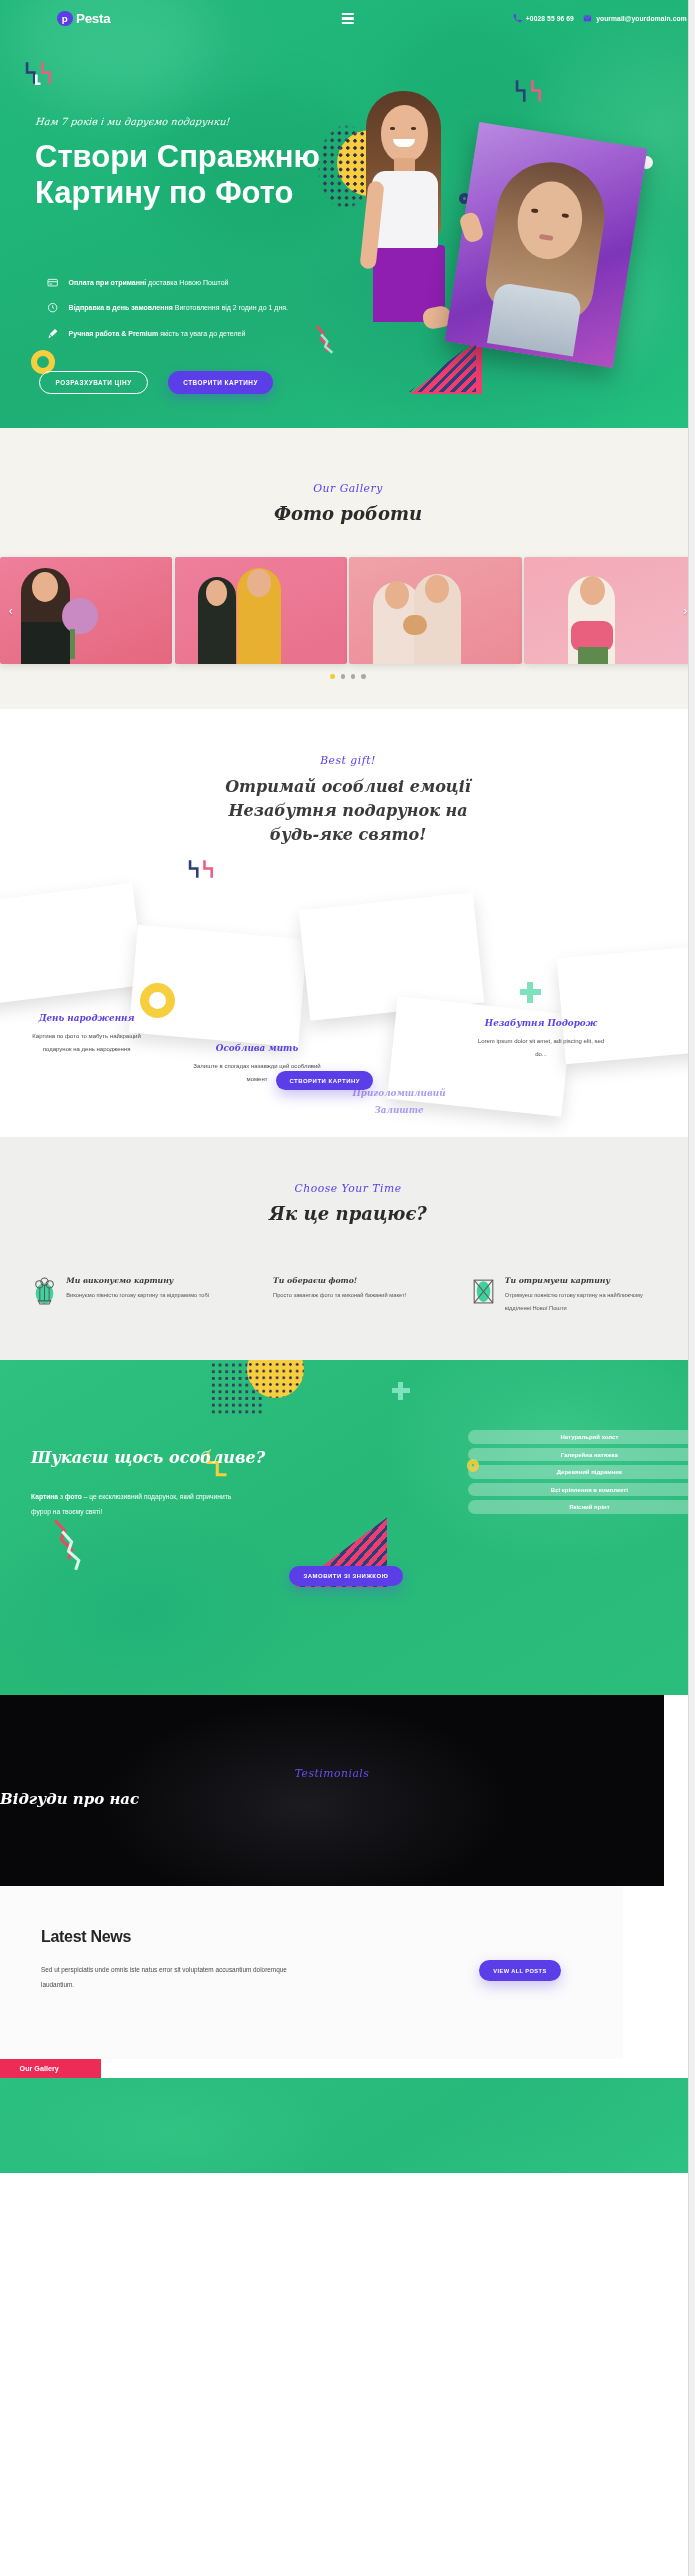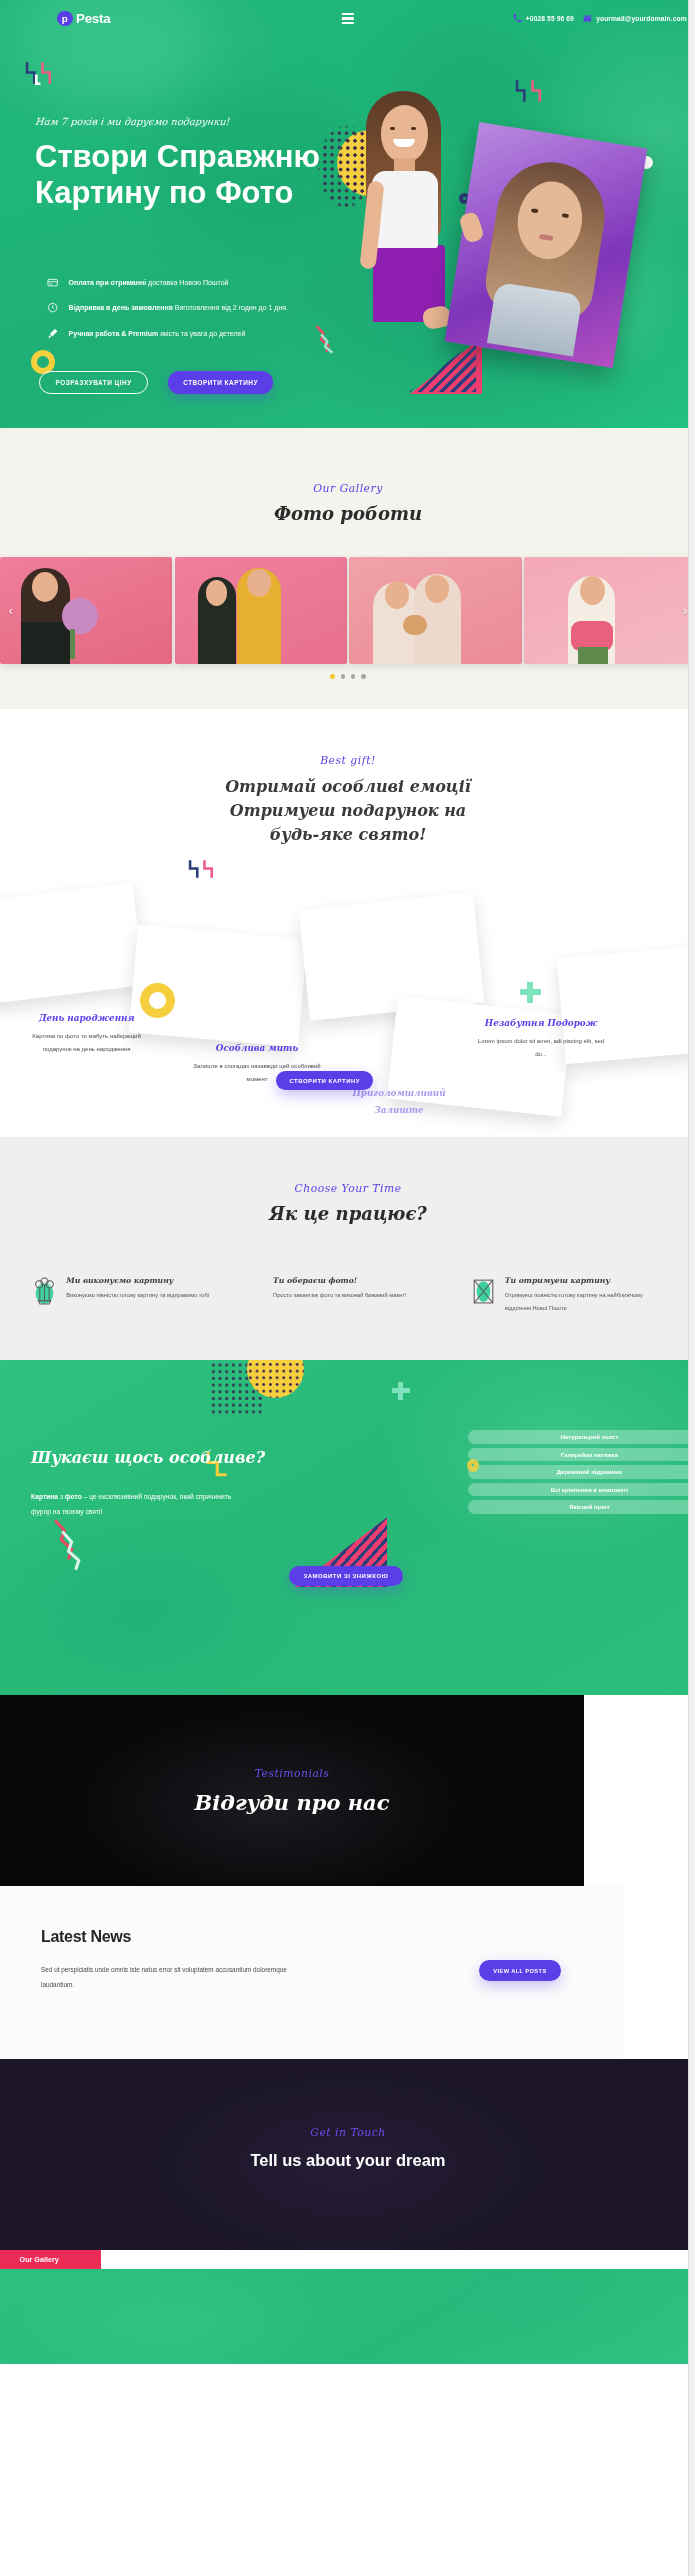--- a/index.html
+++ b/index.html
@@ -211,25 +211,25 @@
   .sp-cross{position:absolute;left:392px;top:21.6px;width:17.5px;height:17.5px;}
   .sp-cross::before,.sp-cross::after{content:"";position:absolute;background:#7ee3bd;}
   .sp-cross::before{left:6.2px;top:0;width:5.2px;height:17.5px;}
   .sp-cross::after{left:0;top:6.2px;width:17.5px;height:5.2px;}
   .sp-stripes{position:absolute;left:294px;top:157px;width:93px;height:70px;
     background:repeating-linear-gradient(-48deg,#2b3f7a 0 3.1px, transparent 3.1px 7.7px), #ee3d6e;
     clip-path:polygon(100% 0,100% 100%,0 100%);}
 
   
   .testi{
-    width:584px;height:191px;position:relative;overflow:hidden;
+    width:664px;height:191px;position:relative;overflow:hidden;
     background:radial-gradient(ellipse 289px 144px at 46% 58%, #1b1b20 0%, #070709 72%), #050506;
   }
   .testi .scr{position:absolute;left:0;right:0;top:72px;color:#6b4ef0;}
-  .testi .h2w{position:absolute;left:0;right:0;top:95px;text-align:center;color:#fff;font-size:21px;
+  .testi .h2w{position:absolute;left:0;right:0;top:95px;color:#fff;font-size:15px;
     font-weight:bold;font-family:"DejaVu Serif", serif;font-style:italic;}
 
   
   .news{background:#fbfbfb;width:623px;height:173px;position:relative;}
   .news-h{position:absolute;left:41px;top:42px;color:#262626;font-size:16px;font-weight:bold;letter-spacing:-0.3px;}
   .news-p{position:absolute;left:41px;top:77px;width:278px;color:#4b4b4b;font-size:6.4px;line-height:2.2;}
   .news-btn{
     position:absolute;right:62px;top:74px;background:#5b3ee8;color:#fff;border:none;
     border-radius:13.4px;padding:7.2px 14.4px;font-weight:bold;font-size:5.7px;letter-spacing:0.4px;cursor:pointer;
     box-shadow:0 5.2px 13.4px rgba(91,62,232,.3);
@@ -442,21 +442,21 @@
       <span class="dot"></span>
       <span class="dot"></span>
       <span class="dot"></span>
     </div>
   </section>
 
   <section class="bestgift">
     <div class="scr">Best gift!</div>
     <div class="bg-h2">
       <span>Отримай особливі емоції</span><br>
-      <span>Отримуеш подарунок на</span><br>
+      <span>Незабутня подарунок на</span><br>
       <span>будь-яке свято!</span>
     </div>
 
     <div class="zz" style="left:188px;top:149px;">
       <svg width="34" height="23" viewBox="0 0 66 44">
           <polyline points="4,4 4,20 18,20 18,38" fill="none" stroke="#2b3f7a" stroke-width="5"></polyline>
           <polyline points="32,4 32,20 46,20 46,38" fill="none" stroke="#ee5c86" stroke-width="5"></polyline>
         </svg>
     </div>
 
@@ -579,24 +579,20 @@
     <div class="scr">Testimonials</div>
     <div class="h2w">Відгуди про нас</div>
   </section>
 
   <section class="news">
     <div class="news-h">Latest News</div>
     <div class="news-p">Sed ut perspiciatis unde omnis iste natus error sit voluptatem accusantium doloremque laudantium.</div>
     <button class="news-btn">VIEW ALL POSTS</button>
   </section>
 
-  <section class="touch">
-    <div class="scr">Get in Touch</div>
-    <div class="h2w">Tell us about your dream</div>
-  </section>
 
   <div class="foot-badge">
     <div class="badge">Our Gallery</div>
   </div>
   <div class="foot-green"></div>
 
 </div>
 
 <div class="scrollbar"></div>
 

